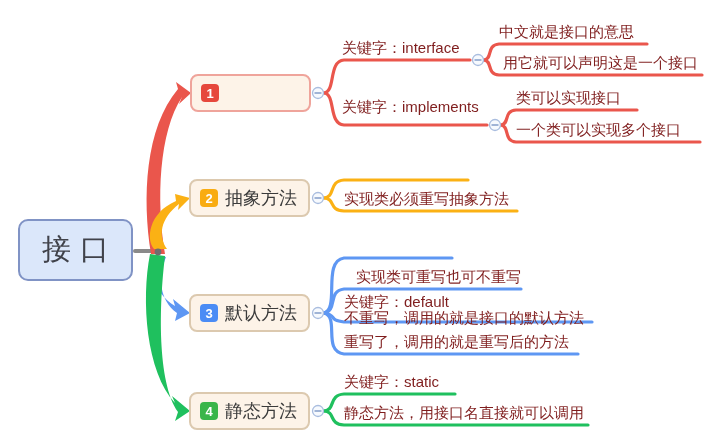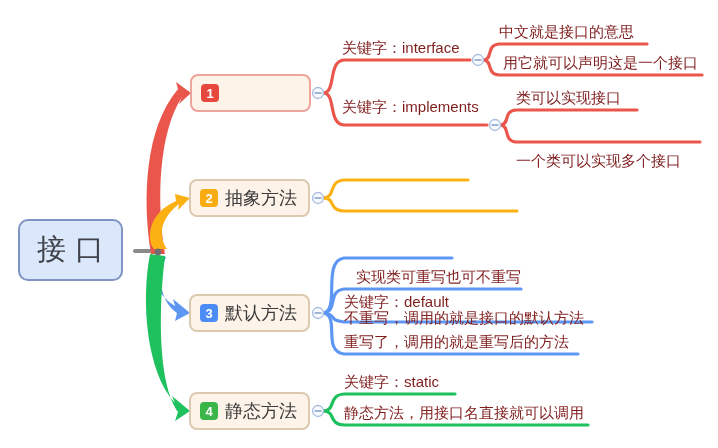--- a/index.html
+++ b/index.html
@@ -20,21 +20,21 @@
   .fill-red    { fill: #ea564c; }
   .fill-yellow { fill: #fbb114; }
   .fill-blue   { fill: #5e97f3; }
   .fill-green  { fill: #1fc05e; }
   .bracket { fill: none; stroke-width: 3.2; stroke-linecap: round; stroke-linejoin: round; }
 
   .toggle circle { fill: #f7fafe; stroke: #a9bddf; stroke-width: 1.3; }
   .toggle line { stroke: #8aa3cc; stroke-width: 1.6; }
 
   .root-node {
-    position: absolute; left: 18px; top: 219px; width: 105px; height: 62px;
+    position: absolute; left: 18px; top: 219px; width: 115px; height: 62px;
     background: #dbe7fa; border: 2px solid #8093c5; border-radius: 10px;
     display: flex; align-items: center; justify-content: center;
   }
   .root-node .root-label {
     font-family: "DejaVu Serif", "Liberation Serif", serif;
     font-size: 29px; color: #40424a; letter-spacing: 9px; padding-left: 9px;
   }
 
   .topic {
     position: absolute; width: 121px; height: 38px;
@@ -138,22 +138,23 @@
   <div class="topic t4">
     <span class="badge b4">4</span>
     <span class="topic-label">静态方法</span>
   </div>
 
   <div class="item" style="left:342px; top:38px;">关键字：interface</div>
   <div class="item" style="left:499px; top:22px;">中文就是接口的意思</div>
   <div class="item" style="left:503px; top:53px;">用它就可以声明这是一个接口</div>
   <div class="item" style="left:342px; top:97px;text-align:right;">关键字：implements</div>
   <div class="item" style="left:516px; top:88px;">类可以实现接口</div>
-  <div class="item" style="left:516px; top:120px;margin-top:31px;">一个类可以实现多个接口</div>
+  <div class="item" style="left:516px; top:120px;">一个类可以实现多个接口</div>
 
+  <div class="item" style="left:344px; top:189px;">实现类必须重写抽象方法</div>
 
   <div class="item" style="left:344px; top:252px;margin-top:40px;">关键字：default</div>
   <div class="item" style="left:344px; top:267px;margin-left:12px;">实现类可重写也可不重写</div>
   <div class="item" style="left:344px; top:308px;">不重写，调用的就是接口的默认方法</div>
   <div class="item" style="left:344px; top:332px;">重写了，调用的就是重写后的方法</div>
 
   <div class="item" style="left:344px; top:372px;">关键字：static</div>
   <div class="item" style="left:344px; top:403px;">静态方法，用接口名直接就可以调用</div>
 
 </div>

